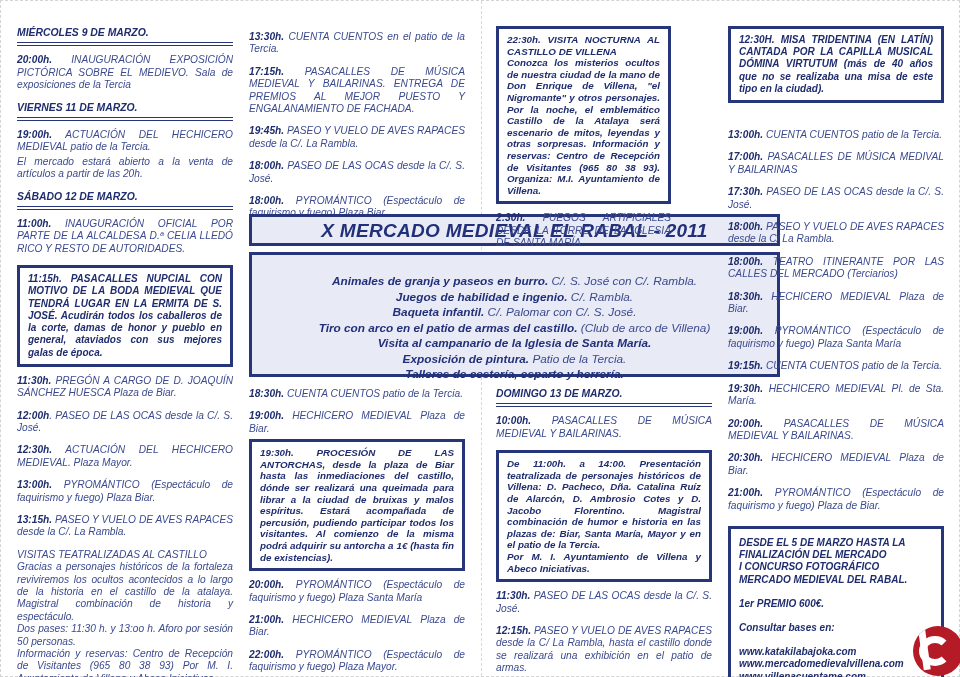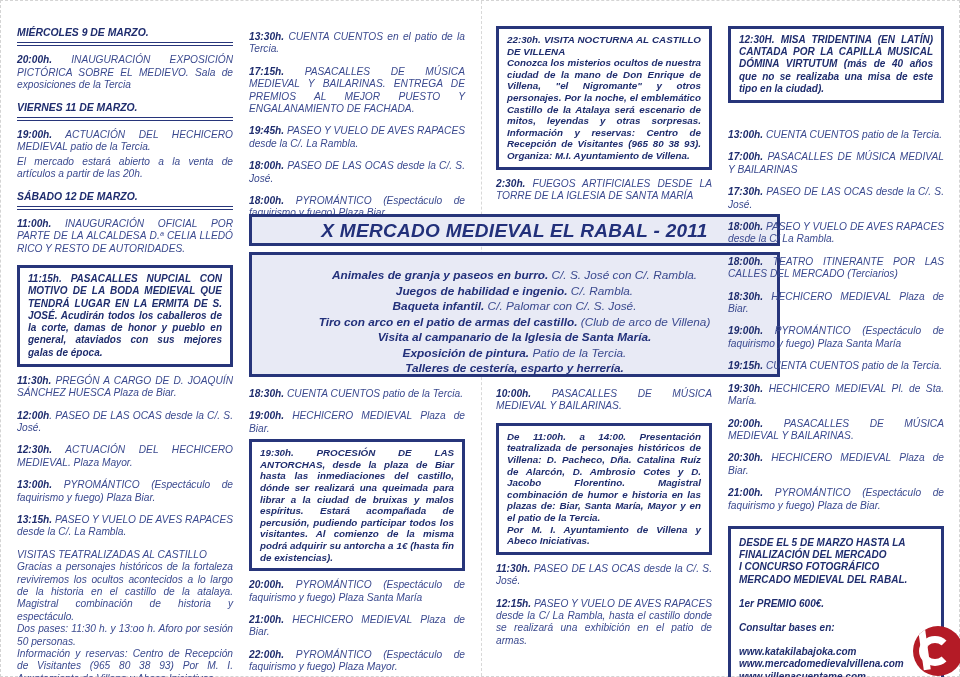--- a/index.html
+++ b/index.html
@@ -3,31 +3,31 @@
 <meta charset="utf-8">
 <style>
   * { box-sizing: border-box; margin: 0; padding: 0; }
   html, body { width: 960px; height: 677px; overflow: hidden; background: #ffffff; }
   body { font-family: "Liberation Sans", sans-serif; color: #2b3a7a; position: relative; }
   .page { position: absolute; inset: 0; border: 1px dashed #d4d4d4; font-style: italic; }
   .fold { position: absolute; top: 0; bottom: 0; left: 480px; border-left: 1px dashed #d8d8d8; }
   .col { position: absolute; font-size: 10.2px; line-height: 12.4px; color: #3b4a8f; }
   .c1 { left: 16px; top: 26px; width: 216px; }
   .c2 { left: 248px; top: 30px; width: 216px; }
-  .c3 { left: 495px; top: 25px; width: 216px; }
+  .c3 { left: 495px; top: 25px; width: 175px; }
   .c4 { left: 727px; top: 25px; width: 216px; }
   .dayhead { font-weight: bold; font-size: 10.4px; color: #1f2d6e; padding-bottom: 3px; margin-bottom: 8px;
              border-bottom: 4px double #27357a; }
   .ev { margin-bottom: 10px; text-align: justify; }
   .ev .t { font-weight: bold; color: #1f2d6e; }
   .box { border: 3px solid #27357a; padding: 5px 8px; font-weight: bold; color: #1f2d6e; text-align: justify; margin-bottom: 8px; font-size: 10px; line-height: 12.2px; background: #fff; }
   .box p { margin: 0; }
   .title-wrap { position: absolute; left: 248px; top: 213px; width: 531px; }
   .title { border: 3px solid #27357a; background: #e8eaf5; text-align: center; font-weight: bold; font-size: 19px; color: #22307a; padding: 2px 0; height: 32px; line-height: 24px; letter-spacing: 0.3px; }
-  .activities { margin-top: 6px; border: 3px solid #27357a; background: #e8eaf5; text-align: center; font-size: 11.8px; line-height: 15.5px; padding: 13px 4px; color: #22307a; height: 125px; }
+  .activities { margin-top: 6px; border: 3px solid #27357a; background: #e8eaf5; text-align: center; font-size: 11.8px; line-height: 15.5px; padding: 19px 4px; color: #22307a; height: 125px; }
   .activities b { font-weight: bold; }
   .activities .loc { font-weight: normal; color: #3b4a8f; }
   .c2low { position: absolute; left: 248px; top: 387px; width: 216px; font-size: 10.2px; line-height: 12.4px; color: #3b4a8f; }
   .c3low { position: absolute; left: 495px; top: 387px; width: 216px; font-size: 10.2px; line-height: 12.4px; color: #3b4a8f; }
   .contest { border: 3px solid #27357a; padding: 8px 8px; font-weight: bold; color: #1f2d6e; font-size: 10px; line-height: 12.2px; height: 166px; }
   .contest .gap { height: 12px; }
   .logo { position: absolute; left: 912px; top: 625px; width: 50px; height: 50px; border-radius: 50%; background: #b41b26; overflow: hidden; }
   .logo .inner { position: absolute; left: 6px; top: 10px; width: 32px; height: 30px; border: 7px solid #ffffff; border-right-color: transparent; border-radius: 50%; }
   .logo .bar { position: absolute; left: 8px; top: 4px; width: 7px; height: 40px; background: #fff; transform: rotate(-8deg); }
 </style>
@@ -89,20 +89,21 @@
 
   <div class="col c3">
     <div class="box" style="font-size:9.8px;line-height:11.6px;">
       <p>22:30h. VISITA NOCTURNA AL CASTILLO DE VILLENA</p>
       <p>Conozca los misterios ocultos de nuestra ciudad de la mano de Don Enrique de Villena, "el Nigromante" y otros personajes. Por la noche, el emblemático Castillo de la Atalaya será escenario de mitos, leyendas y otras sorpresas. Información y reservas: Centro de Recepción de Visitantes (965 80 38 93). Organiza: M.I. Ayuntamiento de Villena.</p>
     </div>
     <div class="ev"><span class="t">2:30h.</span><span> FUEGOS ARTIFICIALES DESDE LA TORRE DE LA IGLESIA DE SANTA MARÍA</span></div>
   </div>
 
   <div class="c3low">
+    <div class="dayhead">DOMINGO 13 DE MARZO.</div>
     <div class="ev"><span class="t">10:00h.</span><span> PASACALLES DE MÚSICA MEDIEVAL Y BAILARINAS.</span></div>
     <div class="box" style="font-size:9.8px;line-height:11.6px;">
       <p>De 11:00h. a 14:00. Presentación teatralizada de personajes históricos de Villena: D. Pacheco, Dña. Catalina Ruíz de Alarcón, D. Ambrosio Cotes y D. Jacobo Florentino. Magistral combinación de humor e historia en las plazas de: Biar, Santa María, Mayor y en el patio de la Tercia.</p>
       <p>Por M. I. Ayuntamiento de Villena y Abeco Iniciativas.</p>
     </div>
     <div class="ev"><span class="t">11:30h.</span><span> PASEO DE LAS OCAS desde la C/. S. José.</span></div>
     <div class="ev"><span class="t">12:15h.</span><span> PASEO Y VUELO DE AVES RAPACES desde la C/ La Rambla, hasta el castillo donde se realizará una exhibición en el patio de armas.</span></div>
   </div>
 
   <div class="col c4">

